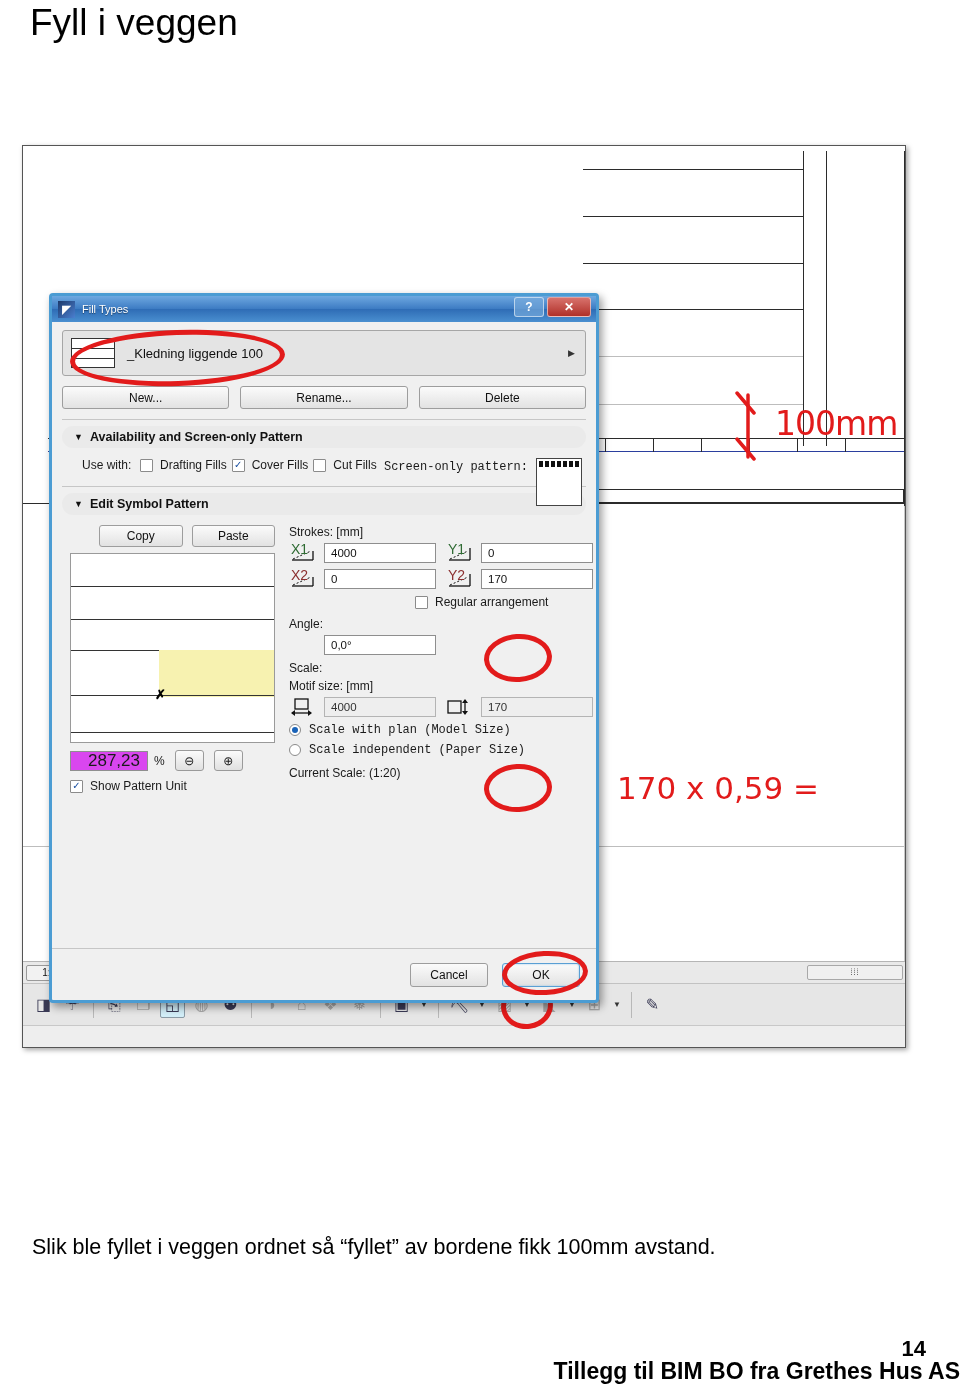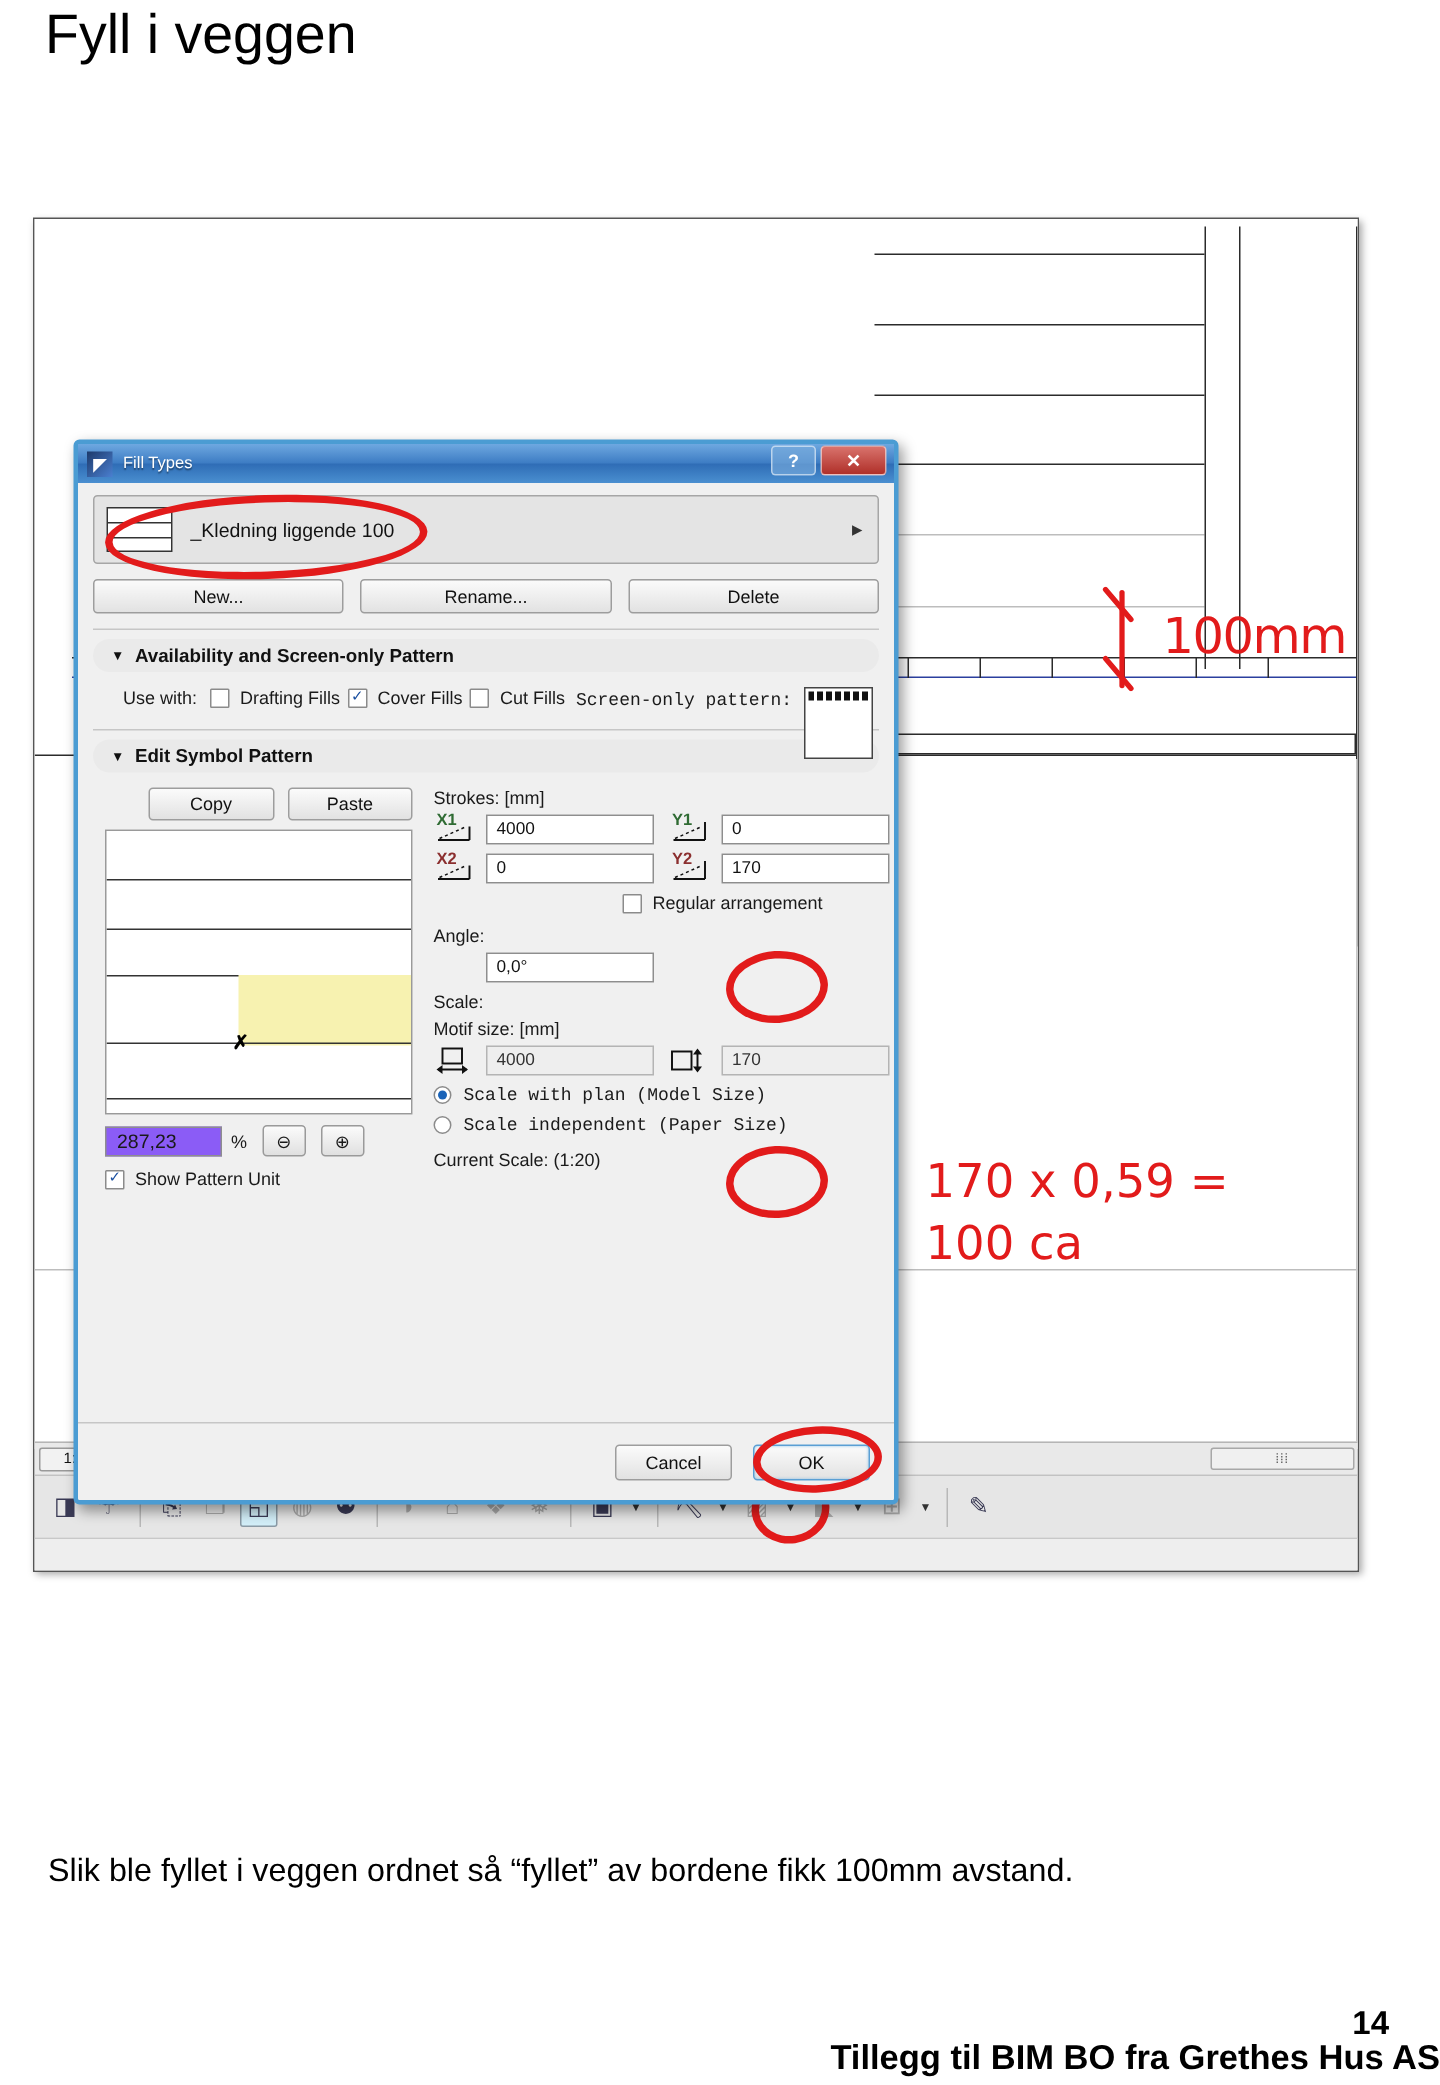--- a/index.html
+++ b/index.html
@@ -213,43 +213,43 @@
   }
   #preview-box .pv-line { position:absolute; left:0; right:0; border-top:1px solid #333; }
   #preview-highlight {
     position:absolute; left:88px; top:96px; right:0; height:47px; background:#f7f2b0;
   }
   #preview-x {
     position:absolute; left:84px; top:133px; font-size:13px; font-weight:bold; color:#000;
   }
   #zoom-row { display:flex; align-items:center; gap:6px; margin-top:7px; }
   #pct-field {
-    width:78px; height:20px; background:#8b5cf6; border:1px solid #8e8e8e;
-    display:flex; align-items:center; padding-left:7px; font-size:13px;
+    width:78px; height:20px; background:#d946ef; border:1px solid #8e8e8e;
+    display:flex; align-items:center; padding-left:17px; font-size:17px;
   }
   #pct-sign { font-size:12px; }
   .zoomsm-btn {
     width:29px; height:21px;
     background:linear-gradient(180deg,#fbfbfb,#e0e0e0);
     border:1px solid #9a9a9a; border-radius:3px;
     display:flex; align-items:center; justify-content:center;
     font-size:12px; color:#1a1a1a; margin-left:4px;
   }
   #show-unit-row { display:flex; align-items:center; gap:7px; margin-top:8px; font-size:12px; }
 
   
   #pattern-right { flex:1; position:relative; padding-right:6px; }
   .fld-label { font-size:12px; margin:0 0 4px 0; }
   .fld-grid { display:flex; gap:10px; margin-bottom:6px; }
   .fld-cell { display:flex; align-items:center; gap:6px; }
   .fld-icon {
     width:29px; height:20px; position:relative; flex:0 0 29px;
     font-size:9px; color:#2f6b33;
   }
-  .fld-icon .tag { position:absolute; left:2px; top:-2px; font-size:11px; font-weight:bold; }
+  .fld-icon .tag { position:absolute; left:2px; top:-2px; font-size:14px; font-weight:normal; }
   .fld-icon .tag.red { color:#8b2f2f; }
   .fld-input {
     width:112px; height:20px; background:#fff; border:1px solid #8e8e8e;
     display:flex; align-items:center; padding-left:6px; font-size:11.5px; color:#111;
   }
   .fld-input.readonly { background:#eeeeee; border:1px solid #b4b4b4; color:#333; }
   .fld-input.focused { border:1px solid #5a9fd4; }
   #regular-row { display:flex; align-items:center; gap:7px; margin:2px 0 8px 126px; font-size:12px; }
   .radio-row { display:flex; align-items:center; gap:8px; font-size:12px; margin-top:6px;font-family:Liberation Mono, monospace; }
   .radio {
@@ -345,21 +345,20 @@
 
     <svg id="dim-arrow" viewBox="0 0 40 70">
       <line x1="20" y1="4" x2="20" y2="66" stroke="#e21b1b" stroke-width="3.5" stroke-linecap="round"></line>
       <line x1="9" y1="2" x2="26" y2="22" stroke="#e21b1b" stroke-width="3.5" stroke-linecap="round"></line>
       <line x1="9" y1="48" x2="26" y2="68" stroke="#e21b1b" stroke-width="3.5" stroke-linecap="round"></line>
     </svg>
 
     <div class="red-note" id="note-100mm">100mm</div>
     <div class="red-note" id="note-calc">
       <div>170 x 0,59 =</div>
-      <div>100 ca</div>
     </div>
 
   </div>
 
   <div id="zoombar">
     <div class="zb-field">1:20</div>
     <div class="zb-field wide">287 %</div>
     <div class="zb-btn plainarrow">▶</div>
     <div class="zb-btn">⌕</div>
     <div class="zb-btn">⊕</div>

